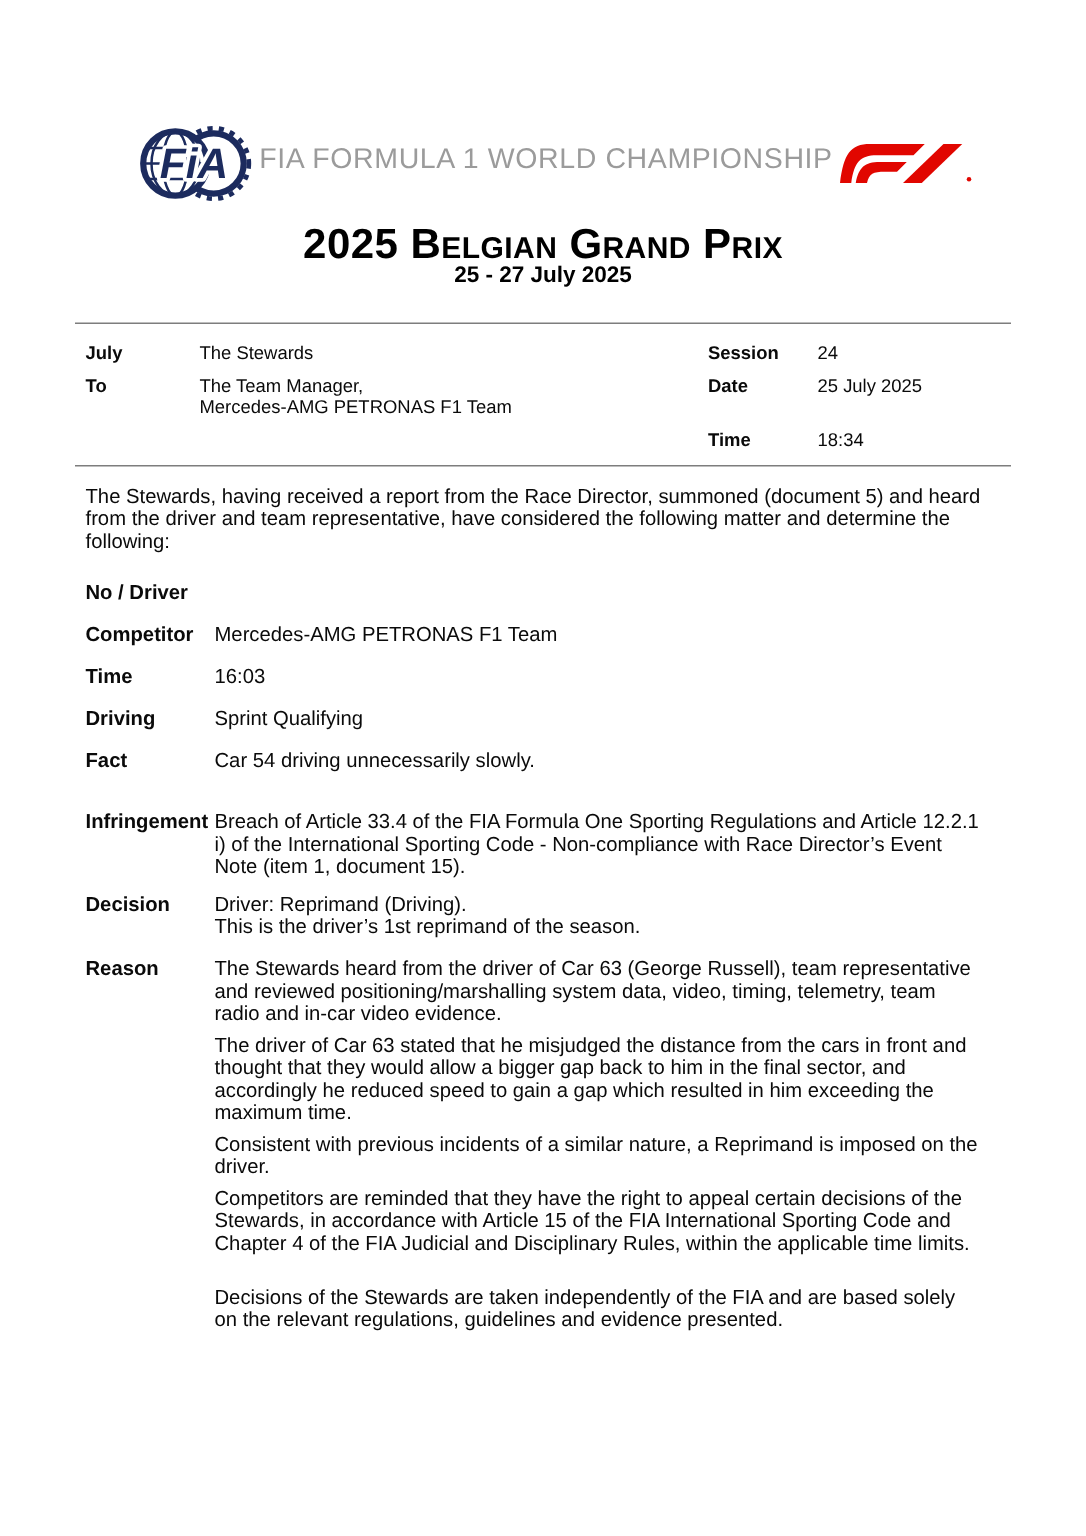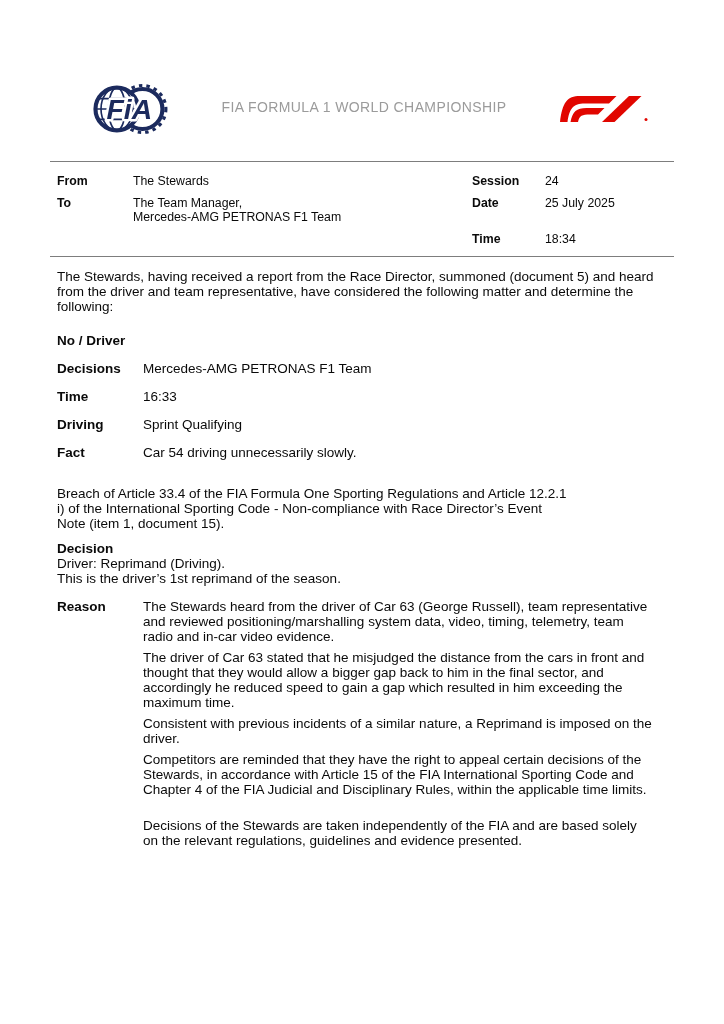--- a/index.html
+++ b/index.html
@@ -16,21 +16,21 @@
   
   .header {
     display: flex;
     align-items: center;
     padding: 80px 72px 0 92px;
   }
   .fia-logo svg { display: block; width: 76px; height: 58px; }
   .championship {
     flex: 1;
     text-align: center;
-    font-size: 14px;
+    font-size: 19px;
     letter-spacing: 0.4px;
     color: #9b9b9b;
     white-space: nowrap;
     padding-bottom: 4px;
   }
   .f1-logo svg { display: block; width: 92px; height: 26px; }
 
   .title-block { text-align: center; margin-top: 14px; }
   .event-title {
     font-size: 28px;
@@ -73,21 +73,21 @@
   }
   .fields { margin: 19px 57px 0 57px; width: 597px; }
   .field-row { display: flex; margin-bottom: 13px; font-size: 13.5px; line-height: 15px; }
   .field-label { width: 86px; flex: none; font-weight: bold; }
   .field-value { width: 511px; }
 
   .section-row { display: flex; margin-left: 57px; margin-right: 57px; width: 597px; font-size: 13.5px; line-height: 15px; }
   .section-label { width: 86px; flex: none; font-weight: bold; }
   .section-value { width: 511px; }
   .sec-infringement { margin-top: 26px; }
-  .sec-decision { margin-top: 10px; flex-direction: column; }
+  .sec-decision { margin-top: 10px; }
   .sec-reason { margin-top: 13px; }
   .section-value p { margin: 0 0 6px 0; }
   .section-value p.spaced { margin-top: 21px; }
 </style>
 </head>
 <body>
 
 <div class="page">
 
   <div class="header">
@@ -120,24 +120,28 @@
     <div class="f1-logo">
       <svg viewBox="0 0 184 52" xmlns="http://www.w3.org/2000/svg">
         <path d="M40 0 C14 0 5 13 0 52 L15 52 C19 24 27 15 49 15 L98 15 L113 0 Z" fill="#e10600"></path>
         <path d="M53 24 C33 24 25 31 21 52 L36 52 C39 39 44 37 60 37 L76 37 L89 24 Z" fill="#e10600"></path>
         <path d="M84 52 L138 0 L163 0 L109 52 Z" fill="#e10600"></path>
         <circle cx="172" cy="47" r="3" fill="#e10600"></circle>
       </svg>
     </div>
   </div>
 
+  <div class="title-block">
+    <div class="event-title">2025 Belgian Grand Prix</div>
+    <div class="event-dates">25 - 27 July 2025</div>
+  </div>
 
   <div class="meta">
     <div class="meta-grid">
-      <div class="m-label">From</div>
+      <div class="m-label">July</div>
       <div class="m-value">The Stewards</div>
       <div class="m-label">Session</div>
       <div class="m-value">24</div>
 
       <div class="m-label">To</div>
       <div class="m-value">
         <div>The Team Manager,</div>
         <div>Mercedes-AMG PETRONAS F1 Team</div>
       </div>
       <div class="m-label">Date</div>
@@ -150,38 +154,39 @@
     </div>
   </div>
 
   <p class="intro">The Stewards, having received a report from the Race Director, summoned (document 5) and heard from the driver and team representative, have considered the following matter and determine the following:</p>
 
   <div class="fields">
     <div class="field-row">
       <div class="field-label">No / Driver</div>
     </div>
     <div class="field-row">
-      <div class="field-label">Decisions</div>
+      <div class="field-label">Competitor</div>
       <div class="field-value">Mercedes-AMG PETRONAS F1 Team</div>
     </div>
     <div class="field-row">
       <div class="field-label">Time</div>
-      <div class="field-value">16:33</div>
+      <div class="field-value">16:03</div>
     </div>
     <div class="field-row">
       <div class="field-label">Driving</div>
       <div class="field-value">Sprint Qualifying</div>
     </div>
     <div class="field-row">
       <div class="field-label">Fact</div>
       <div class="field-value">Car 54 driving unnecessarily slowly.</div>
     </div>
   </div>
 
   <div class="section-row sec-infringement">
+    <div class="section-label">Infringement</div>
     <div class="section-value">Breach of Article 33.4 of the FIA Formula One Sporting Regulations and Article 12.2.1 i) of the International Sporting Code - Non-compliance with Race Director’s Event Note (item 1, document 15).</div>
   </div>
 
   <div class="section-row sec-decision">
     <div class="section-label">Decision</div>
     <div class="section-value">
       <div>Driver: Reprimand (Driving).</div>
       <div>This is the driver’s 1st reprimand of the season.</div>
     </div>
   </div>

